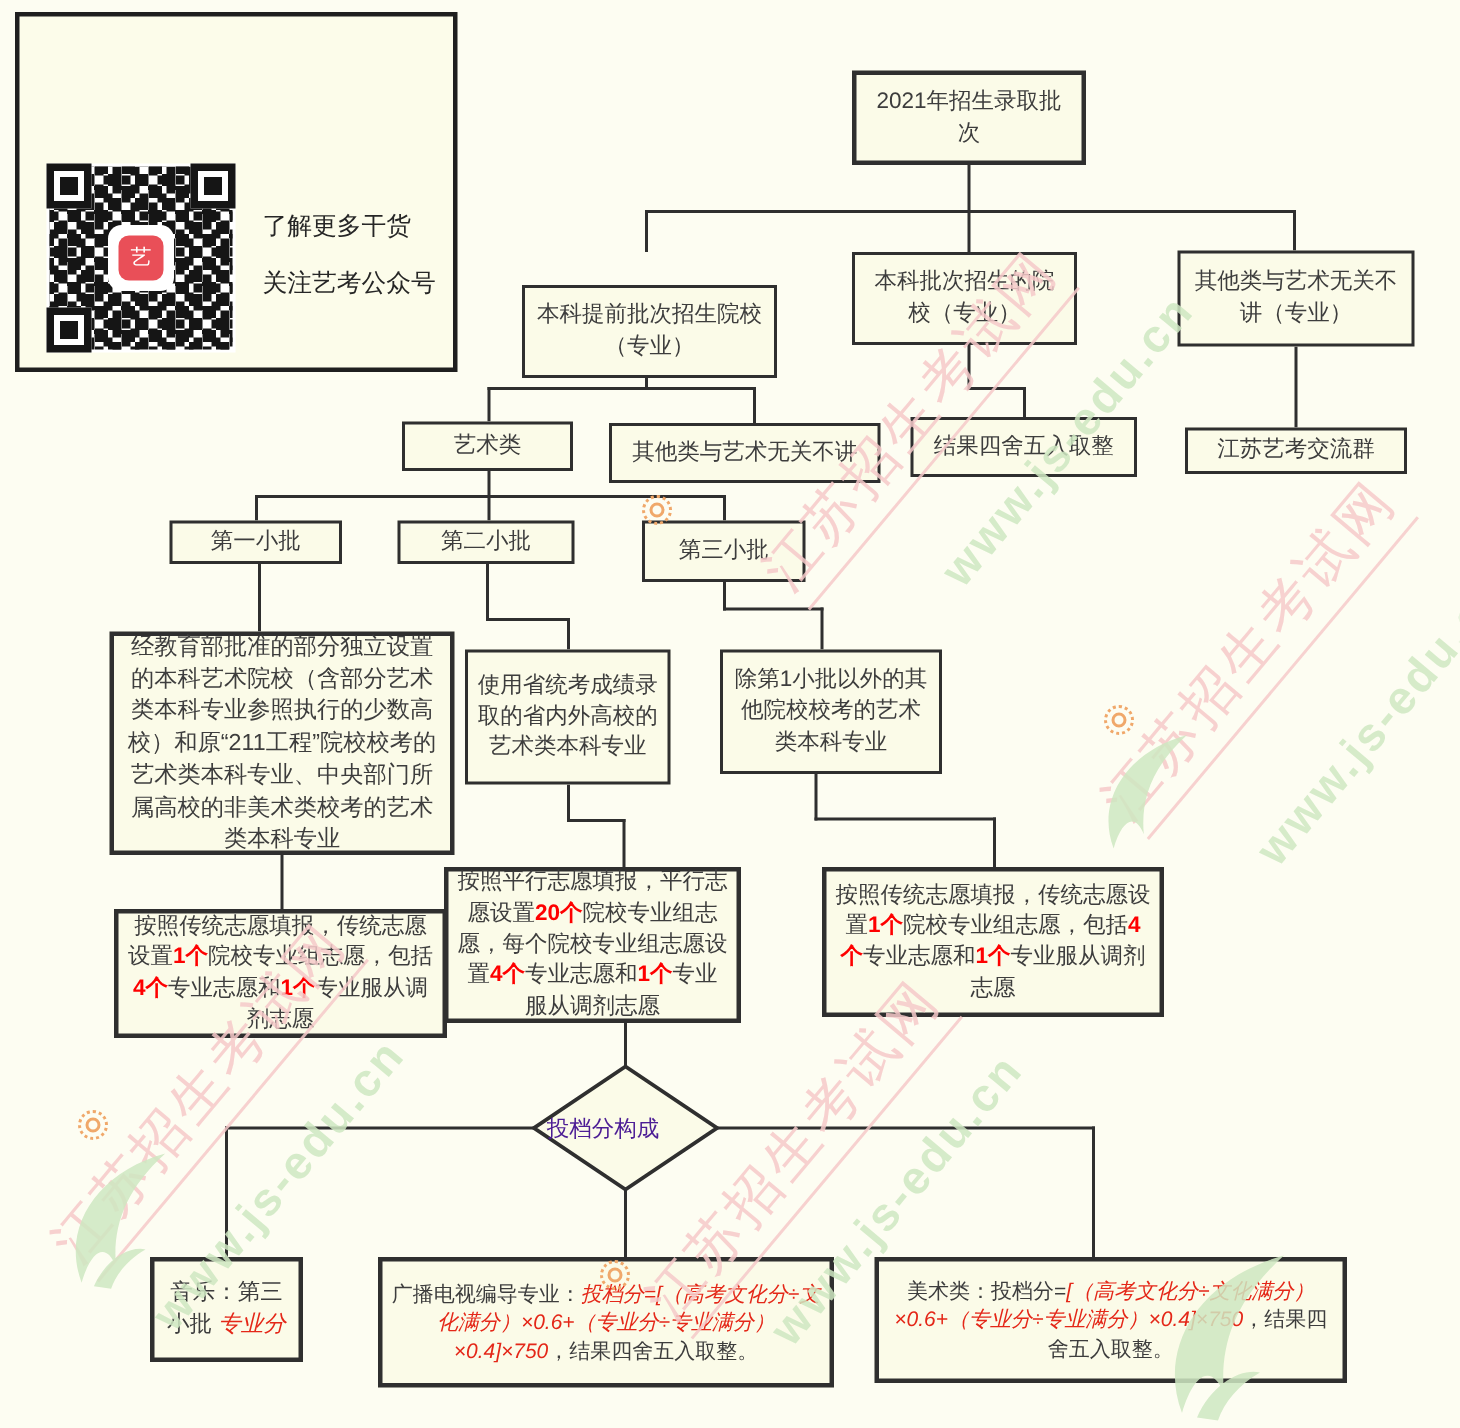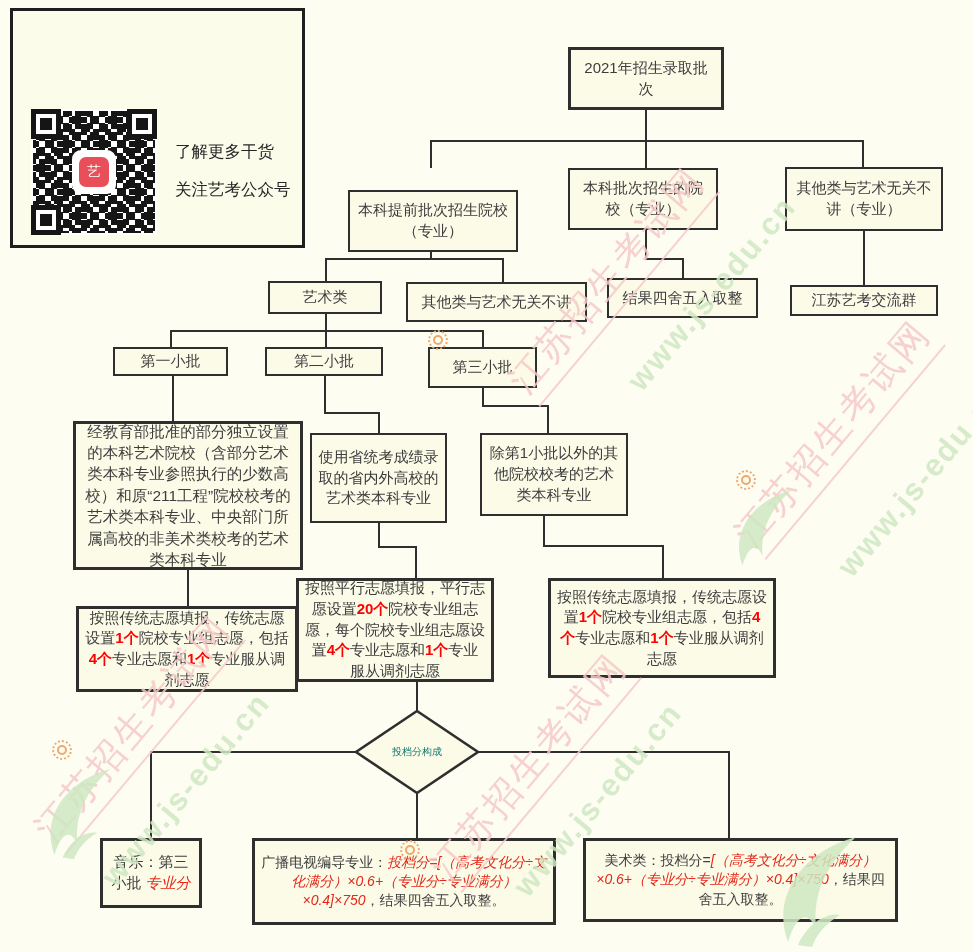--- a/index.html
+++ b/index.html
@@ -17,23 +17,23 @@
     text-align:center;font-size:15px;line-height:1.38;color:#3d3d3d;
     padding:2px 6px;word-break:break-word;
   }
   .thick{border-width:3px;}
   .small-font{font-size:14px;}
   
   .line{position:absolute;background:#2f2f2f;z-index:1;}
   
   .diamond-svg{position:absolute;left:353px;top:708px;z-index:2;}
   .diamond-label{
-    position:absolute;left:353px;top:708px;width:128px;height:88px;
+    position:absolute;left:338px;top:708px;width:128px;height:88px;
     display:flex;align-items:center;justify-content:center;
-    font-size:10px;color:#0f766e;z-index:3;
+    font-size:15px;color:#4c1d95;z-index:3;
   }
   
   .info-box{
     position:absolute;left:10px;top:8px;width:295px;height:240px;
     box-sizing:border-box;background:#fcfcea;border:3px solid #1f1f1f;z-index:4;
   }
   .info-lines{position:absolute;left:14px;top:10px;font-size:17.5px;font-weight:bold;color:#f7392c;line-height:1.62;}
   .qr{position:absolute;left:18px;top:98px;width:126px;height:126px;background:#fff;z-index:1;}
   .qr-noise{position:absolute;inset:2px;
     background:

